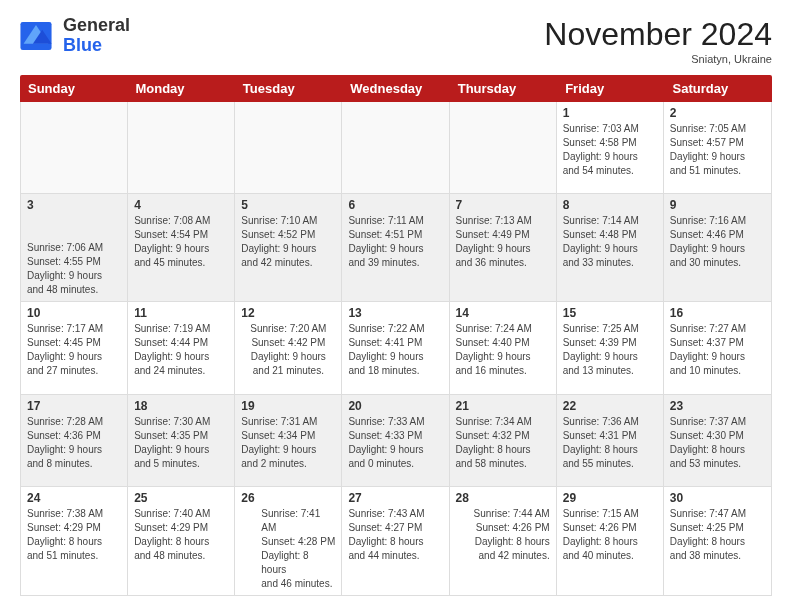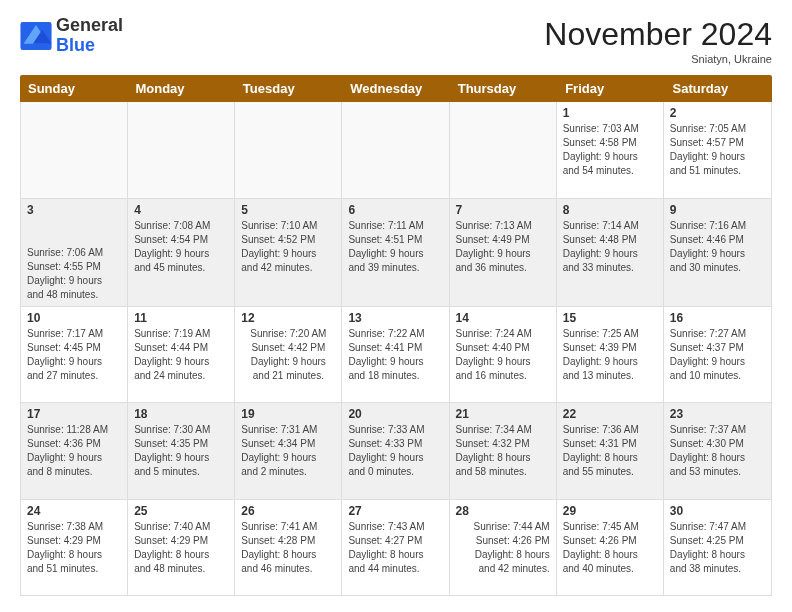--- a/index.html
+++ b/index.html
@@ -26,20 +26,21 @@
     .logo {
       display: flex;
       align-items: center;
       gap: 4px;
     }
     .logo-text {
       font-size: 18px;
       font-weight: bold;
       color: #333;
       line-height: 1.1;
+      margin-left: 7px;
     }
     .logo-icon {
       width: 32px;
       height: 28px;
     }
     .title-block {
       text-align: right;
     }
     .month-title {
       font-size: 32px;
@@ -51,21 +52,21 @@
       color: #444;
     }
     .calendar {
       flex: 1;
       display: flex;
       flex-direction: column;
     }
     .cal-header {
       display: grid;
       grid-template-columns: repeat(7, 1fr);
-      background: #a16207;
+      background: #b91c1c;
       border-radius: 2px 2px 0 0;
     }
     .cal-header-cell {
       color: #fff;
       font-weight: bold;
       font-size: 13px;
       padding: 6px 8px;
       text-align: left;
     }
     .cal-body {
@@ -266,21 +267,21 @@
             <span class="day-num">16</span>
             <div class="cell-info" style="white-space: pre-line;">Sunrise: 7:27 AM
 Sunset: 4:37 PM
 Daylight: 9 hours
 and 10 minutes.</div>
           </div>
         </div>
         <div class="cal-row">
           <div class="cal-cell shaded">
             <span class="day-num">17</span>
-            <div class="cell-info" style="white-space: pre-line;">Sunrise: 11:28 AM
+            <div class="cell-info" style="white-space: pre-line;">Sunrise: 7:28 AM
 Sunset: 4:36 PM
 Daylight: 9 hours
 and 8 minutes.</div>
           </div>
           <div class="cal-cell shaded">
             <span class="day-num">18</span>
             <div class="cell-info" style="white-space: pre-line;">Sunrise: 7:30 AM
 Sunset: 4:35 PM
 Daylight: 9 hours
 and 5 minutes.</div>
@@ -331,42 +332,42 @@
           </div>
           <div class="cal-cell">
             <span class="day-num">25</span>
             <div class="cell-info" style="white-space: pre-line;">Sunrise: 7:40 AM
 Sunset: 4:29 PM
 Daylight: 8 hours
 and 48 minutes.</div>
           </div>
           <div class="cal-cell">
             <span class="day-num">26</span>
-            <div class="cell-info" style="white-space: pre-line;">Sunrise: 7:41 AM
+            <div class="cell-info" style="white-space: pre-line; margin-left: 20px;">Sunrise: 7:41 AM
 Sunset: 4:28 PM
 Daylight: 8 hours
 and 46 minutes.</div>
           </div>
           <div class="cal-cell">
             <span class="day-num">27</span>
             <div class="cell-info" style="white-space: pre-line;">Sunrise: 7:43 AM
 Sunset: 4:27 PM
 Daylight: 8 hours
 and 44 minutes.</div>
           </div>
           <div class="cal-cell">
             <span class="day-num">28</span>
             <div class="cell-info" style="white-space: pre-line; text-align: right;">Sunrise: 7:44 AM
 Sunset: 4:26 PM
 Daylight: 8 hours
 and 42 minutes.</div>
           </div>
           <div class="cal-cell">
             <span class="day-num">29</span>
-            <div class="cell-info" style="white-space: pre-line;">Sunrise: 7:45 AM
+            <div class="cell-info" style="white-space: pre-line;">Sunrise: 7:15 AM
 Sunset: 4:26 PM
 Daylight: 8 hours
 and 40 minutes.</div>
           </div>
           <div class="cal-cell">
             <span class="day-num">30</span>
             <div class="cell-info" style="white-space: pre-line;">Sunrise: 7:47 AM
 Sunset: 4:25 PM
 Daylight: 8 hours
 and 38 minutes.</div>

